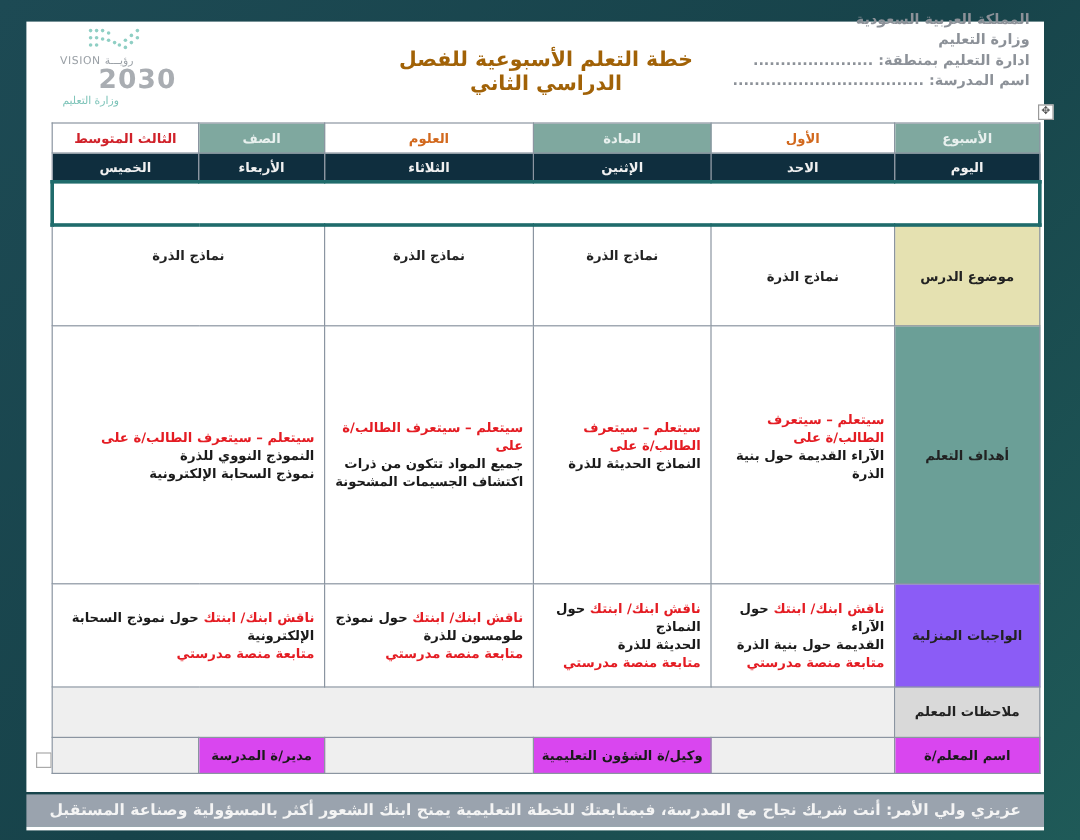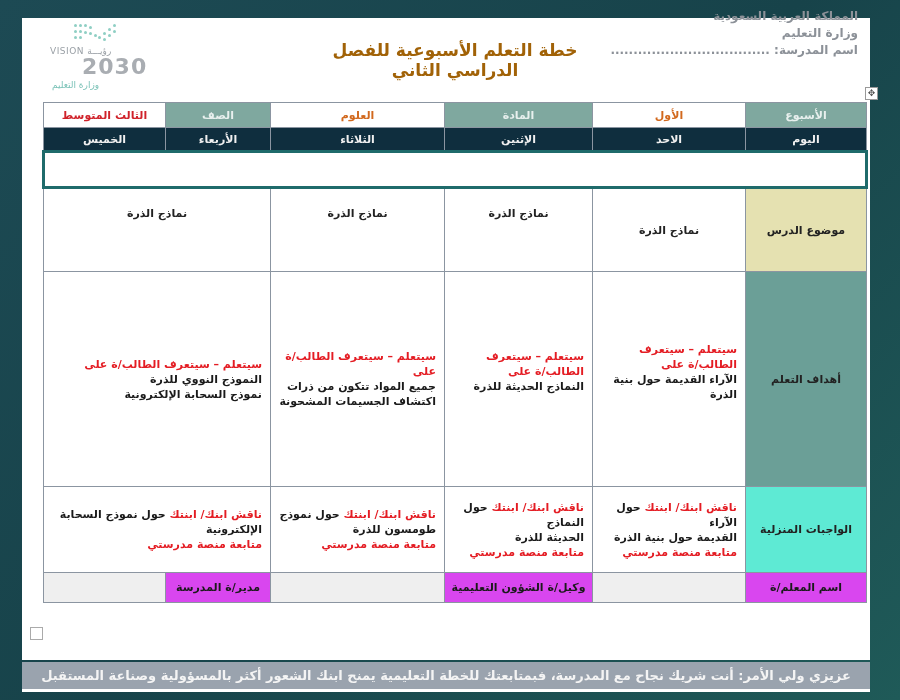--- a/index.html
+++ b/index.html
@@ -48,21 +48,21 @@
   .cell-white-red { background:#fff; color:#d0222a !important; }
   .r2 td { background:#0f2e3e; color:#f0f0f0 !important; height:22px; font-size:11px;margin-top:28px; }
   .r3 td { height:33px; border:3px solid #1f6b6b !important; background:#fff; }
   .r4 td { height:64px; }
   .r5 td { height:214px; }
   .r6 td { height:85px; }
   .r7 td { height:41px; background:#efefef; }
   .r8 td { height:29px; }
   .label-topic { background:#e5e1b1; }
   .label-goals { background:#6b9f97; }
-  .label-hw { background:#5eead4; }
+  .label-hw { background:#8b5cf6; }
   .label-notes { background:#d9d9d9 !important; }
   .label-sign { background:#d946ef; color:#1a1a1a !important; }
   .blank-grey { background:#efefef; }
   .topic-text { font-size:10px; font-weight:bold; color:#222; }
   .cell-text { text-align:right !important; padding:0 8px !important; font-size:10px; line-height:15px; }
   .red { color:#e41c23; }
   .blk { color:#1a1a1a; }
   .footer {
     position:absolute; left:22px; top:662px; width:848px; height:27px;
     background:#9aa3ae; color:#f4f4f4; direction:rtl; text-align:center;
@@ -99,20 +99,21 @@
   <div class="vision">VISION رؤيـــة</div>
   <div class="year">2030</div>
   <div class="ministry">وزارة التعليم</div>
 </div>
 
 <div class="title">خطة التعلم الأسبوعية للفصل الدراسي الثاني</div>
 
 <div class="header-info">
   <div>المملكة العربية السعودية</div>
   <div>وزارة التعليم</div>
+  <div>ادارة التعليم بمنطقة: ......................</div>
   <div>اسم المدرسة: ...................................</div>
 </div>
 
 <div class="move-handle">✥</div>
 
 <table class="plan">
   <colgroup>
     <col style="width:121px">
       <col style="width:153px">
       <col style="width:148px">
@@ -185,20 +186,24 @@
     <td class="cell-text">
       <div><span class="red">ناقش ابنك/ ابنتك</span><span class="blk"> حول نموذج</span></div>
       <div class="blk">طومسون للذرة</div>
       <div class="red">متابعة منصة مدرستي</div>
     </td>
     <td colspan="2" class="cell-text">
       <div><span class="red">ناقش ابنك/ ابنتك</span><span class="blk"> حول نموذج السحابة الإلكترونية</span></div>
       <div class="red">متابعة منصة مدرستي</div>
     </td>
   </tr>
+  <tr class="r7">
+    <td class="label-notes">ملاحظات المعلم</td>
+    <td colspan="5"></td>
+  </tr>
   <tr class="r8">
     <td class="label-sign">اسم المعلم/ة</td>
     <td class="blank-grey"></td>
     <td class="label-sign">وكيل/ة الشؤون التعليمية</td>
     <td class="blank-grey"></td>
     <td class="label-sign">مدير/ة المدرسة</td>
     <td class="blank-grey"></td>
   </tr>
 </tbody>
   </table>

